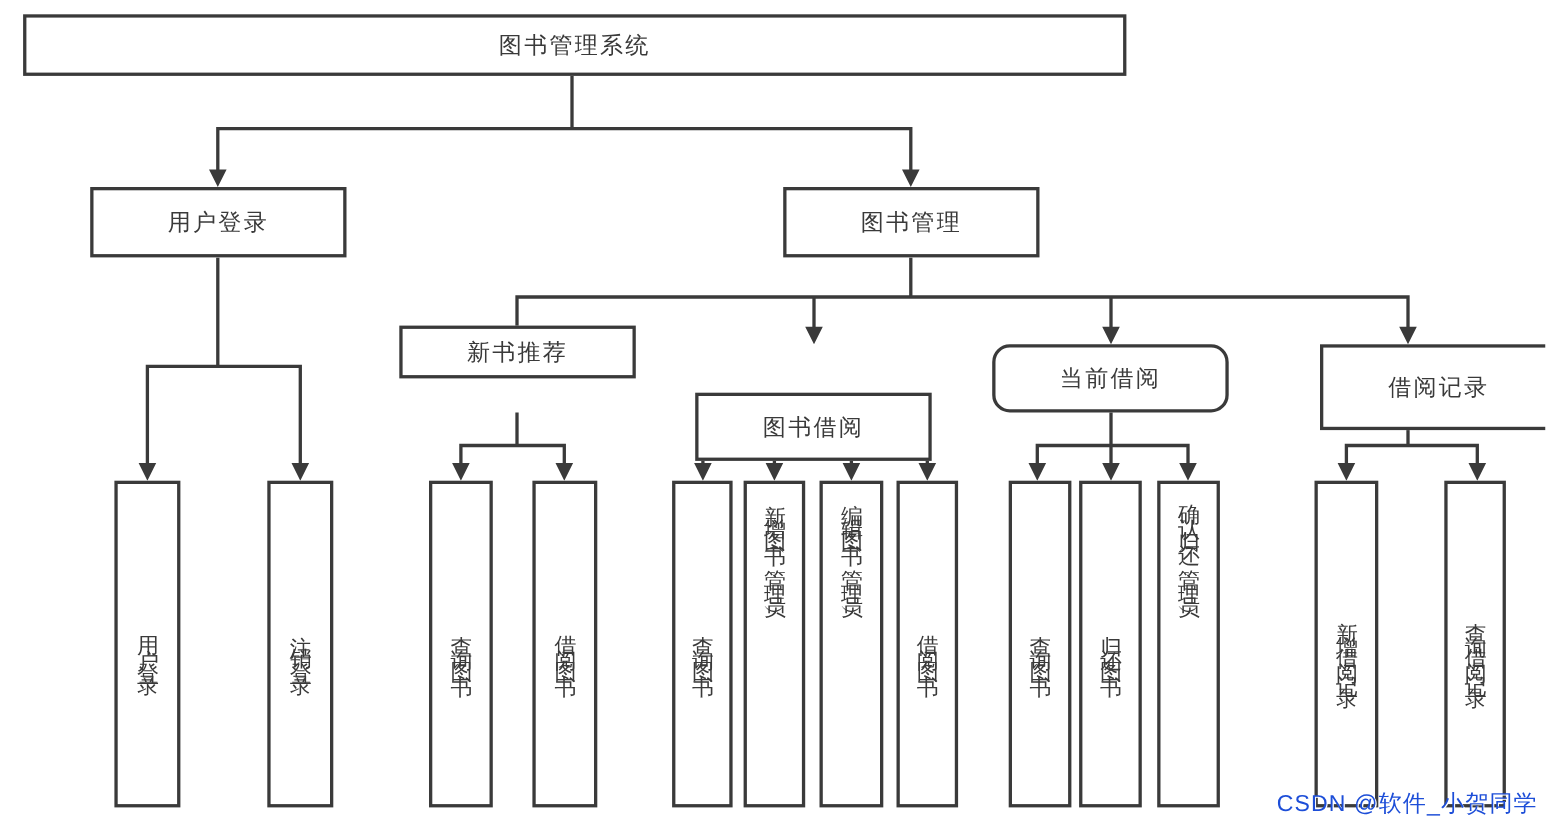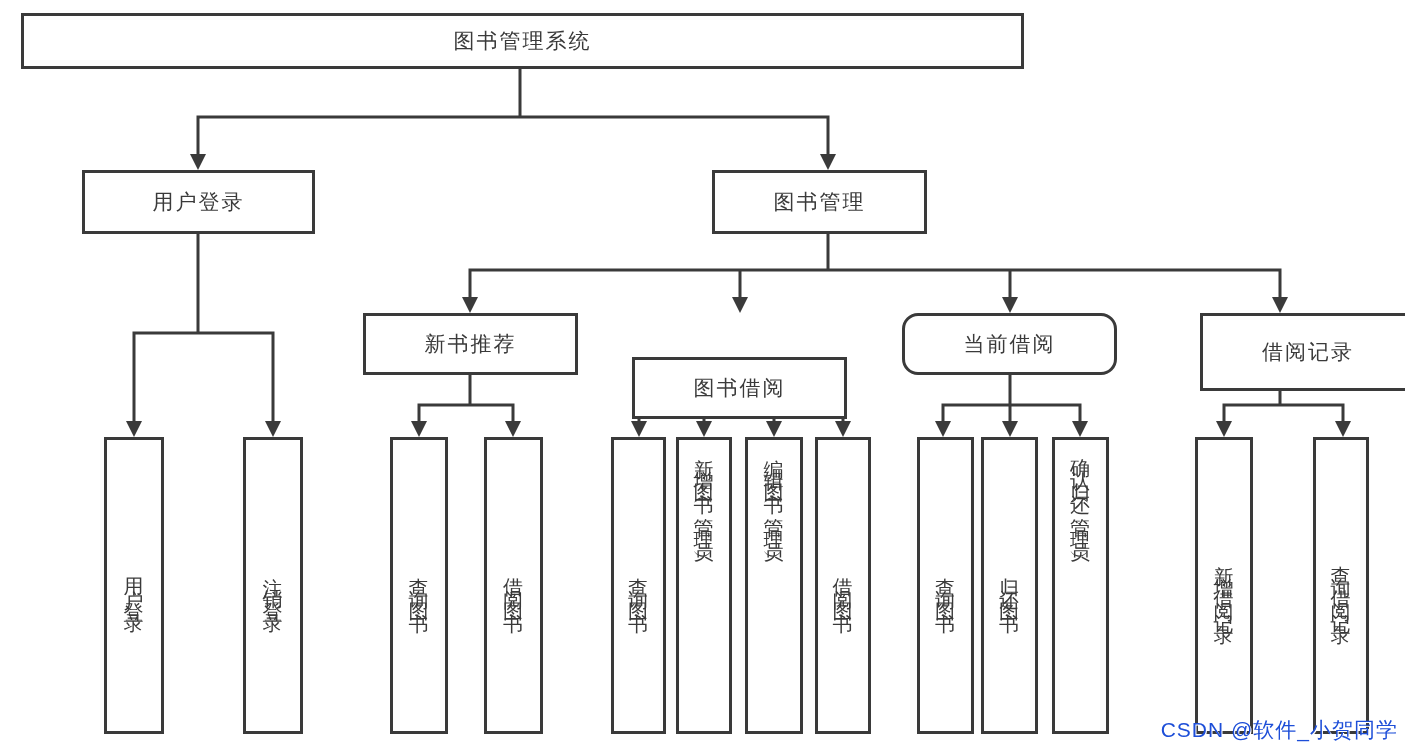--- a/index.html
+++ b/index.html
@@ -51,23 +51,23 @@
       M631,421 L647,421 L639,437 Z  M696,421 L712,421 L704,437 Z
       M766,421 L782,421 L774,437 Z  M835,421 L851,421 L843,437 Z
       M935,421 L951,421 L943,437 Z  M1002,421 L1018,421 L1010,437 Z
       M1072,421 L1088,421 L1080,437 Z  M1216,421 L1232,421 L1224,437 Z
       M1335,421 L1351,421 L1343,437 Z"></path>
   </svg>
 
   <div class="hbox" style="left:21px; top:13px; width:1003px; height:56px;">图书管理系统</div>
 
   <div class="hbox" style="left:82px; top:170px; width:233px; height:64px;">用户登录</div>
-  <div class="hbox" style="left:712px; top:170px; width:215px; height:64px;">图书管理</div>
+  <div class="hbox" style="left:712px; top:170px; width:233px; height:64px;">图书管理</div>
 
-  <div class="hbox" style="left:363px; top:313px; width:215px; height:62px;">新书推荐</div>
+  <div class="hbox" style="left:363px; top:296px; width:215px; height:48px;">新书推荐</div>
   <div class="hbox" style="left:632px; top:313px; width:215px; height:62px;margin-top:44px;">图书借阅</div>
   <div class="hbox" style="left:902px; top:313px; width:215px; height:62px;border-radius:16px;">当前借阅</div>
   <div class="hbox" style="left:1172px; top:313px; width:216px; height:78px;margin-left:28px;">借阅记录</div>
 
   <div class="leaf" style="left:104px; width:60px;">
     <span>用户登录</span>
   </div>
   <div class="leaf" style="left:243px; width:60px;">
     <span>注销登录</span>
   </div>

